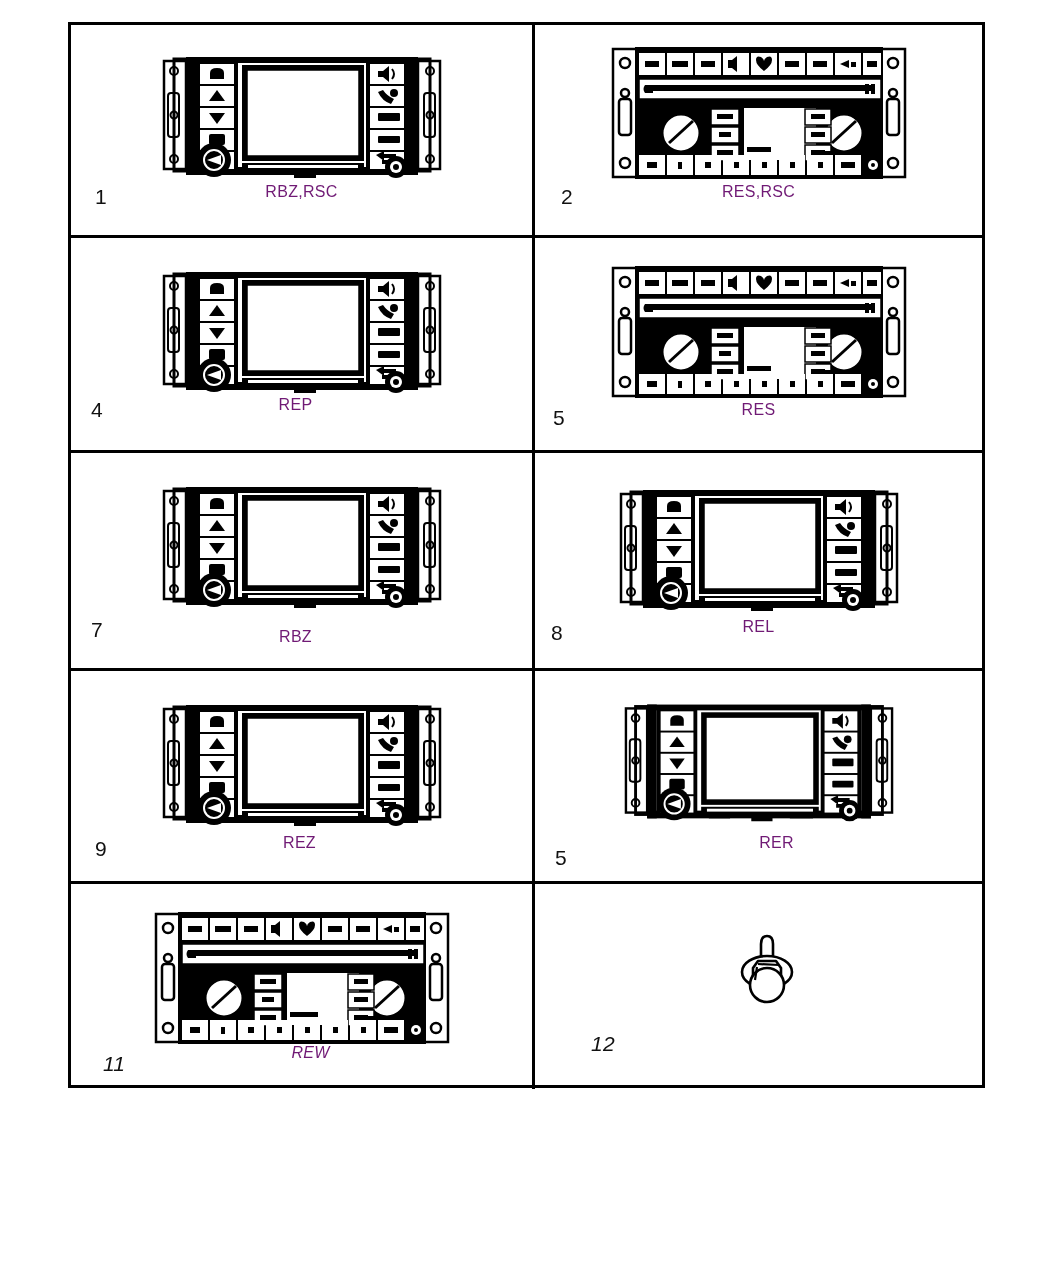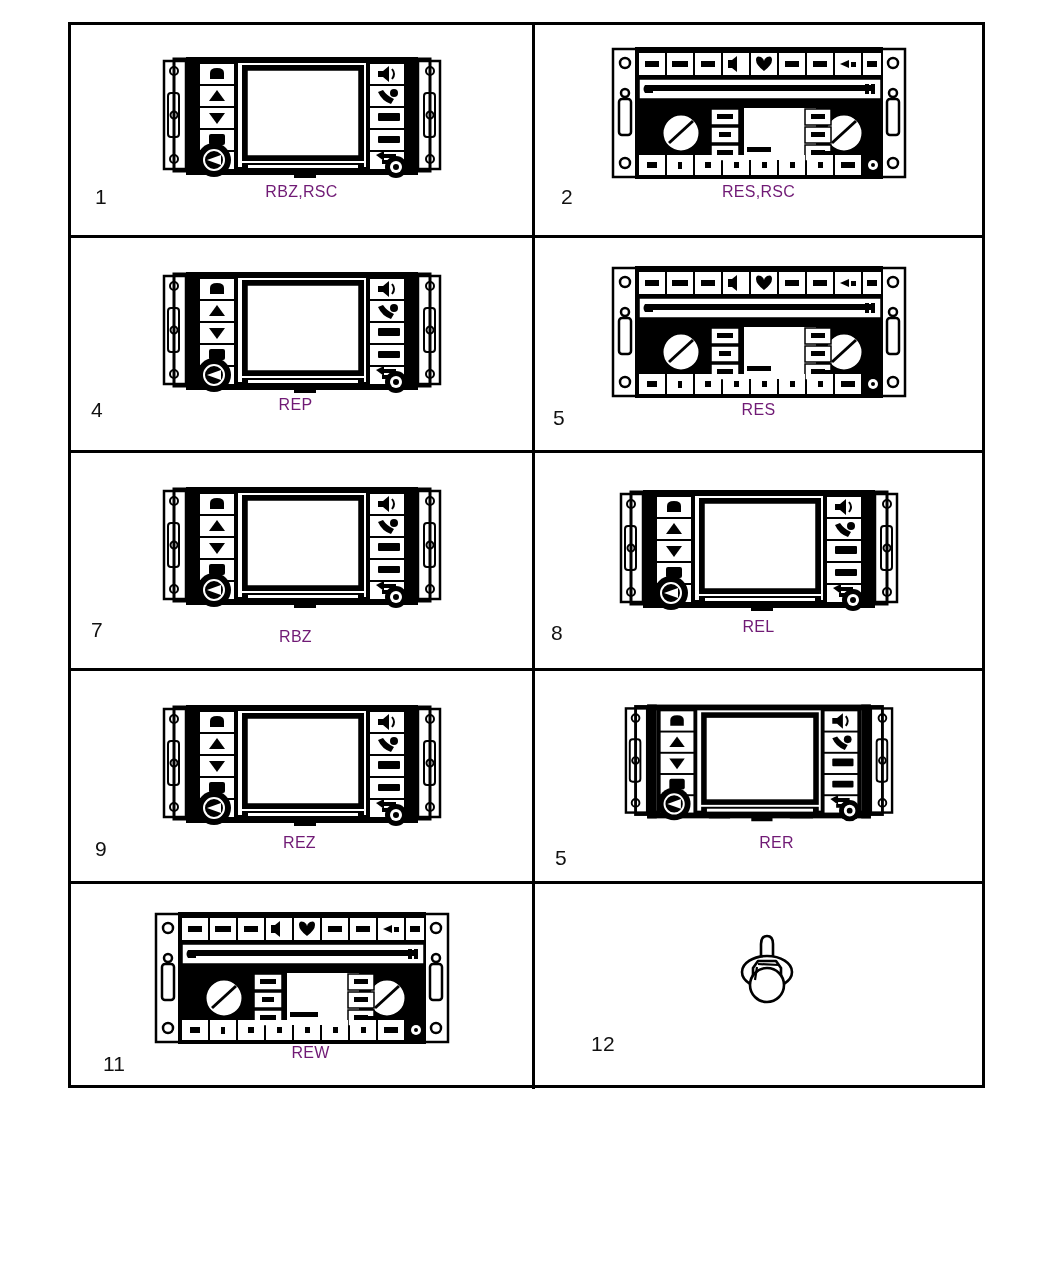--- a/index.html
+++ b/index.html
@@ -28,21 +28,21 @@
     border: 3px solid #000;
     background: #fff;
   }
   .grid-row {
     position: relative;
     width: 100%;
     box-sizing: border-box;
     border-bottom: 3px solid #000;
     display: flex;
   }
-  .grid-row.last { border-bottom: none; }
+  .grid-row.last { border-bottom: none; font-style: italic; }
   .grid-cell {
     position: relative;
     box-sizing: border-box;
     overflow: visible;
   }
   .grid-cell.left {
     width: 464px;
     border-right: 3px solid #000;
   }
   .grid-cell.right {

